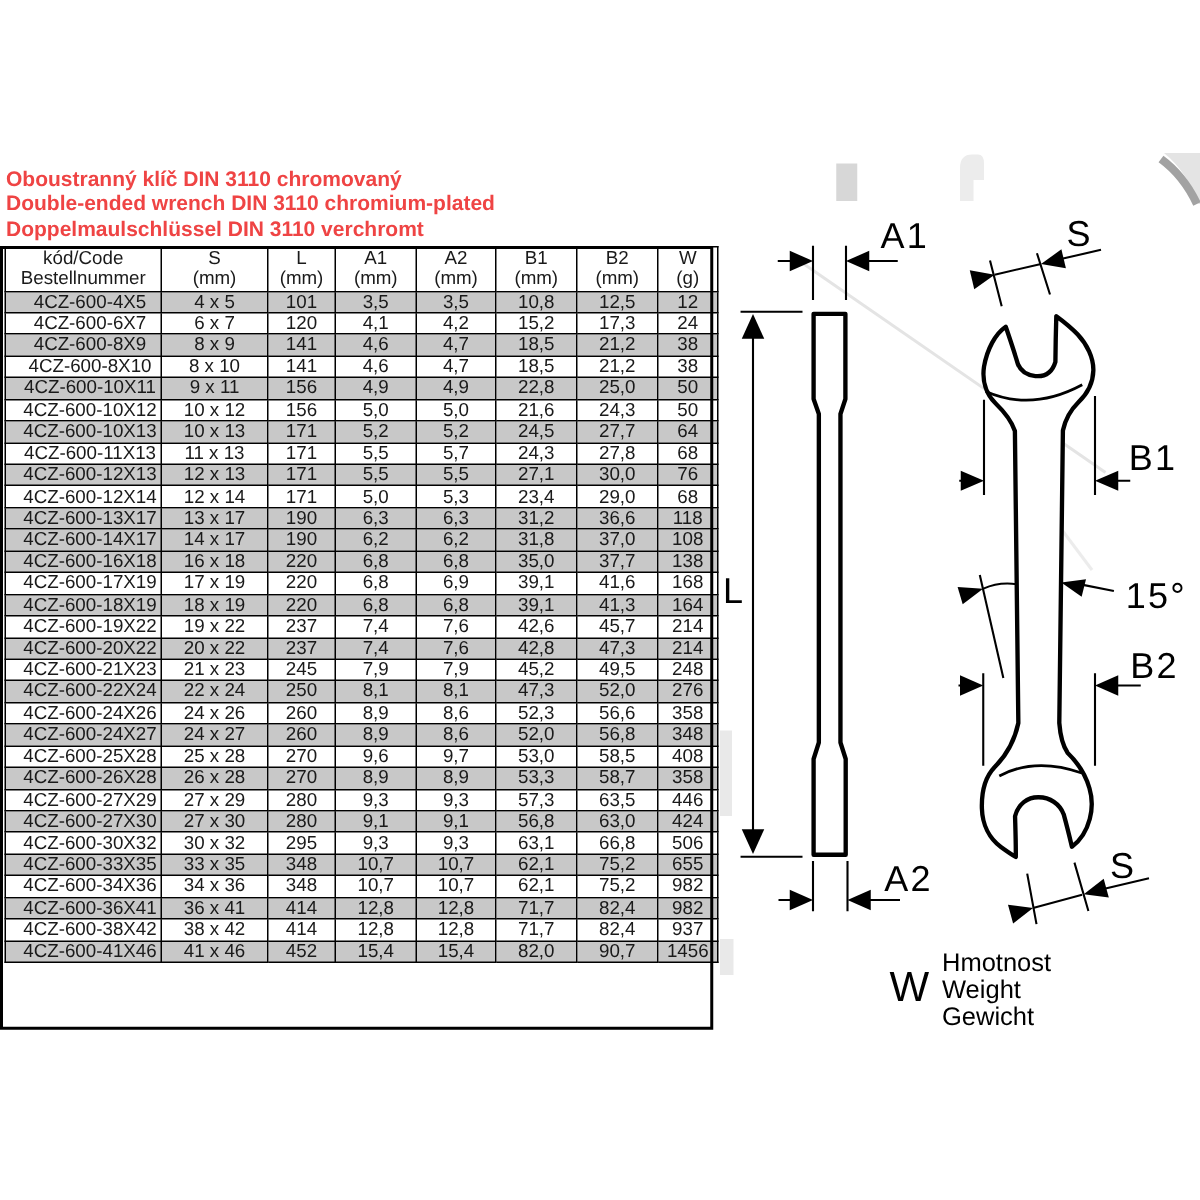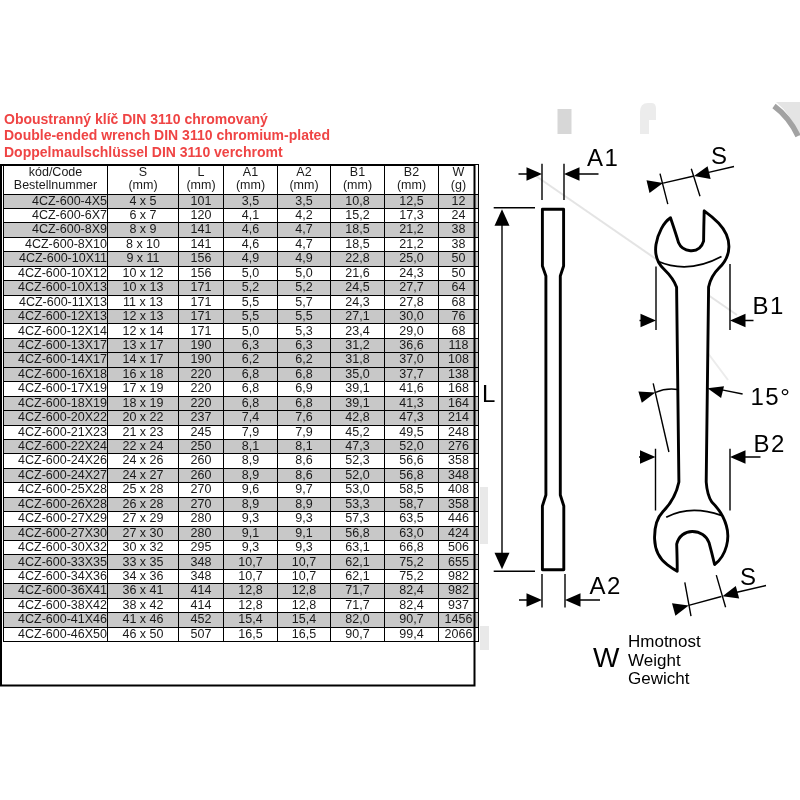--- a/index.html
+++ b/index.html
@@ -1,21 +1,21 @@
 <!DOCTYPE html>
 <html><head><meta charset="utf-8"><title>DIN 3110</title>
 <style>
 html,body{margin:0;padding:0;background:#ffffff;}
 body{width:800px;height:800px;position:relative;font-family:"Liberation Sans",sans-serif;overflow:hidden;}
 #title{position:absolute;left:4px;top:111px;font-size:14px;font-weight:bold;color:#ef4444;line-height:16.4px;white-space:nowrap;letter-spacing:0px;}
 #tbl{position:absolute;left:3px;top:164px;border-collapse:collapse;table-layout:fixed;}
 #tbl td,#tbl th{border:1px solid #000;font-size:12.5px;font-weight:normal;color:#1a1a1a;text-align:center;vertical-align:middle;padding:0;overflow:hidden;white-space:nowrap;}
 #tbl th{height:28.5px;line-height:13.5px;}
 #tbl td{height:13.45px;line-height:13.2px;}
-#tbl td.c1{text-align:right;padding-left:9px;}
+#tbl td.c1{text-align:center;padding-left:9px;}
 #tbl tr.g td{background:#c8c8c8;}
 #draw{position:absolute;left:0;top:0;}
 </style></head>
 <body>
 <div id="title">Oboustranný klíč DIN 3110 chromovaný<br>Double-ended wrench DIN 3110 chromium-plated<br>Doppelmaulschlüssel DIN 3110 verchromt</div>
 <table id="tbl" cellspacing="0" cellpadding="0">
 <colgroup>
       <col style="width:104px">
       <col style="width:71px">
       <col style="width:45px">
@@ -181,20 +181,30 @@
 <tr class="g">
         <td class="c1">4CZ-600-18X19</td>
         <td>18 x 19</td>
         <td>220</td>
         <td>6,8</td>
         <td>6,8</td>
         <td>39,1</td>
         <td>41,3</td>
         <td>164</td>
       </tr>
+<tr>
+        <td class="c1">4CZ-600-19X22</td>
+        <td>19 x 22</td>
+        <td>237</td>
+        <td>7,4</td>
+        <td>7,6</td>
+        <td>42,6</td>
+        <td>45,7</td>
+        <td>214</td>
+      </tr>
 <tr class="g">
         <td class="c1">4CZ-600-20X22</td>
         <td>20 x 22</td>
         <td>237</td>
         <td>7,4</td>
         <td>7,6</td>
         <td>42,8</td>
         <td>47,3</td>
         <td>214</td>
       </tr>
@@ -330,30 +340,20 @@
       </tr>
 <tr class="g">
         <td class="c1">4CZ-600-41X46</td>
         <td>41 x 46</td>
         <td>452</td>
         <td>15,4</td>
         <td>15,4</td>
         <td>82,0</td>
         <td>90,7</td>
         <td>1456</td>
-      </tr>
-<tr>
-        <td class="c1">4CZ-600-46X50</td>
-        <td>46 x 50</td>
-        <td>507</td>
-        <td>16,5</td>
-        <td>16,5</td>
-        <td>90,7</td>
-        <td>99,4</td>
-        <td>2066</td>
       </tr>
 </tbody>
   </table>
 <svg id="draw" width="800" height="800" viewBox="0 0 800 800">
     <g fill="none" stroke="none">
 <rect x="557.5" y="109" width="14" height="25" fill="#d7d7d7"></rect>
 <path d="M640,134 L640,112 Q640,103 648,103 L652,103 Q656,103 656,109 L656,120 L649,120 L649,134 Z" fill="#ececec"></path>
 <path d="M776,102 Q791,114 799,136 L800,136 L800,102 Z" fill="#e4e4e4" stroke="none"></path>
       <path d="M774,106 Q789,117 798,136" stroke="#a2a2a2" stroke-width="5.5" fill="none"></path>
 <path d="M533,174 L737,315" stroke="#e4e4e4" stroke-width="2" fill="none"></path>

